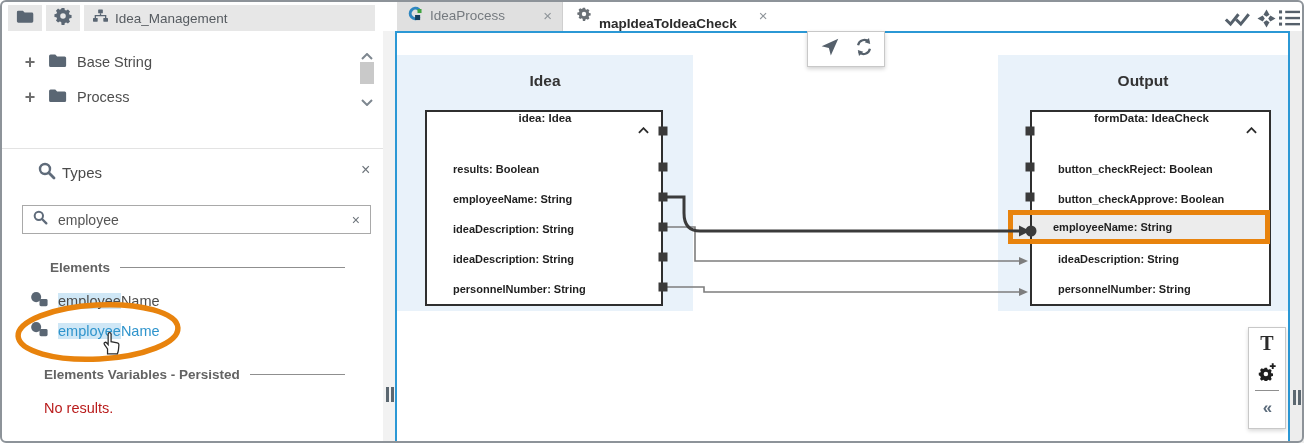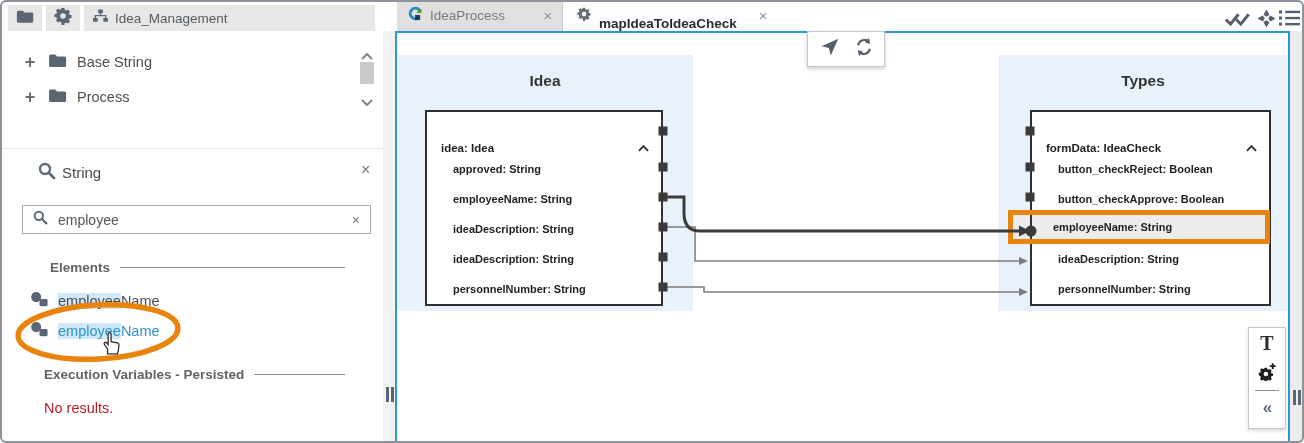--- a/index.html
+++ b/index.html
@@ -50,21 +50,21 @@
   .tab-active { background:#fff; }
   .tab-label { font-size:13.5px; color:#757a7f; white-space:nowrap; }
   .tab-active .tab-label { font-weight:bold; color:#2b2b2b;margin-top:16px; }
   .tab-close { margin-left:auto; color:#8e9499; font-size:15px; padding-left:14px; }
 
   
   .canvas { left:395px; top:31px; width:895px; height:420px; border:2px solid #2b98d5; background:#fff; }
   .panel { position:absolute; top:22px; height:256px; background:#e9f2fa; z-index:1; }
   .panel-title { position:absolute; width:100%; text-align:center; top:17px; font-size:15.5px; font-weight:bold; color:#333; }
   .mapnode { position:absolute; top:77px; height:196px; background:#fff; border:2px solid #2f2f2f; z-index:2; }
-  .node-head { height:42px; display:flex; align-items:flex-end; padding:0 12px 0 14px; font-size:11.5px; font-weight:bold; color:#1f1f1f; }
+  .node-head { height:42px; display:flex; align-items:center; padding:0 12px 0 14px; font-size:11.5px; font-weight:bold; color:#1f1f1f;flex-direction:column; }
   .node-head .chev { margin-left:auto; }
   .node-field { height:30px; display:flex; align-items:center; padding-left:26px; font-size:11px; font-weight:bold; color:#1f1f1f; }
 
   .hl-box { left:611px; top:177px; width:262px; height:34px; border:5px solid #e8830d; background:#ececec; z-index:4; }
   .hl-nodeedge { position:absolute; left:17px; top:0; width:2px; height:24px; background:#2f2f2f; }
   .hl-text { position:absolute; left:40px; top:0; height:24px; display:flex; align-items:center; font-size:11px; font-weight:bold; color:#1f1f1f; }
 
   .conn-svg { left:0; top:0; z-index:5; pointer-events:none; }
 
   .float-tools { left:410px; top:-2px; width:78px; height:36px; background:#fff; border:1px solid #c8c8c8;
@@ -141,21 +141,21 @@
     </div>
   </div>
   <div class="abs tree-sep"></div>
 
   <div class="abs" style="left:38px;top:162px;">
     <svg width="18" height="18" viewBox="0 0 18 18">
         <circle cx="7" cy="7" r="5" fill="none" stroke="#5f6b7a" stroke-width="2.4"></circle>
         <path d="M10.8 10.8 16 16" stroke="#5f6b7a" stroke-width="2.8" stroke-linecap="round"></path>
       </svg>
   </div>
-  <div class="abs search-title" style="left:62px;top:164px;">String</div>
+  <div class="abs search-title" style="left:62px;top:164px;">Types</div>
   <div class="abs x-glyph" style="left:361px;top:163px;">×</div>
 
   <div class="abs search-box">
     <span>
       <svg width="15" height="15" viewBox="0 0 18 18">
           <circle cx="7" cy="7" r="5" fill="none" stroke="#5f6b7a" stroke-width="2.4"></circle>
           <path d="M10.8 10.8 16 16" stroke="#5f6b7a" stroke-width="2.8" stroke-linecap="round"></path>
         </svg>
     </span>
     <input type="text" value="employee" style="">
@@ -188,21 +188,21 @@
   </div>
 
   <svg class="abs annotation" style="left:10px;top:299px;" width="178" height="66" viewBox="0 0 178 66">
     <ellipse cx="88" cy="33" rx="80" ry="27" fill="none" stroke="#e8830d" stroke-width="5.5" transform="rotate(-3 88 33)"></ellipse>
   </svg>
   <svg class="abs annotation" style="left:101px;top:331px;" width="21" height="24" viewBox="0 0 20 23">
     <path d="M6.2 22 6.2 17.2 3.3 13 q-.9-1.3 .2-2 q1-.6 2 .5 L6.8 13 6.8 3 q0-1.5 1.4-1.5 q1.4 0 1.4 1.5 L9.6 10.2 15.6 11.4 q1.5 .3 1.5 1.8 L16.7 17.6 q-.2 2.2-1.1 4.4 Z" fill="#fff" stroke="#2b2b2b" stroke-width="1.2"></path>
   </svg>
 
   <div class="section-head" style="top:367px;">
-    <span class="section-title">Execution Variables - Persisted</span>
+    <span class="section-title">Elements Variables - Persisted</span>
     <span class="section-rule"></span>
   </div>
   <div class="abs no-results" style="left:44px;top:400px;">No results.</div>
 </div>
 
 <div class="abs splitter" style="left:383px;top:31px;width:14px;height:412px;">
   <div class="abs grip" style="left:3px;top:356px;">
       <span></span>
       <span></span>
     </div>
@@ -269,33 +269,33 @@
   </span>
 </div>
 
 <div class="abs canvas">
 
   <div class="panel" style="left:0;width:296px;">
     <div class="panel-title">Idea</div>
   </div>
 
   <div class="panel" style="left:601px;width:290px;">
-    <div class="panel-title">Types</div>
+    <div class="panel-title">Output</div>
   </div>
 
   <div class="mapnode" style="left:28px;width:238px;">
     <div class="node-head">
       <span>idea: Idea</span>
       <span class="chev">
         <svg width="11" height="7" viewBox="0 0 12 7">
             <path d="M1 6 6 1l5 5" fill="none" stroke="#2b2b2b" stroke-width="2"></path>
           </svg>
       </span>
     </div>
-    <div class="node-field">approved: String</div>
+    <div class="node-field">results: Boolean</div>
     <div class="node-field">employeeName: String</div>
     <div class="node-field">ideaDescription: String</div>
     <div class="node-field">ideaDescription: String</div>
     <div class="node-field">personnelNumber: String</div>
   </div>
 
   <div class="mapnode" style="left:633px;width:241px;">
     <div class="node-head">
       <span>formData: IdeaCheck</span>
       <span class="chev">

